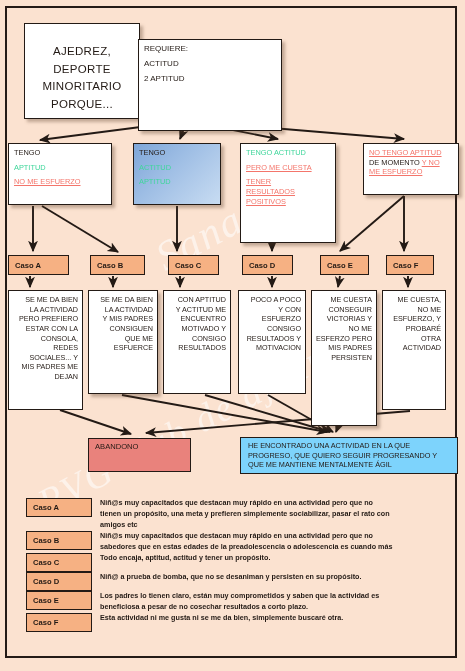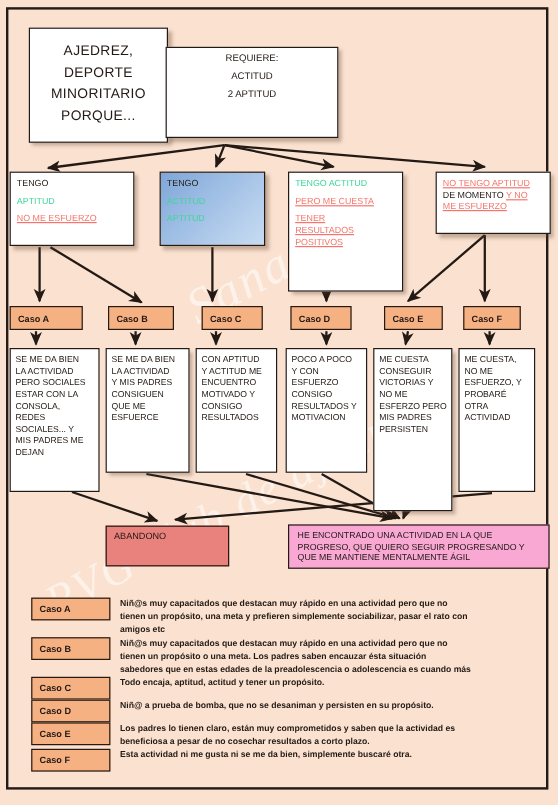--- a/index.html
+++ b/index.html
@@ -21,25 +21,25 @@
   .wm1{left:150px;top:200px;}
   .wm2{left:20px;top:400px;font-size:38px;}
   svg#wires{position:absolute;left:0;top:0;width:465px;height:671px;pointer-events:none;}
   .box{position:absolute;box-sizing:border-box;background:#ffffff;
     border:1.5px solid #231a15;padding:4px 5px;overflow:hidden;}
   .shadow{box-shadow:3px 3px 3px rgba(90,60,40,.35);}
   .ln{display:block;line-height:1.18;white-space:nowrap;}
   .sp{height:5px;}
   
   #title-box{left:24px;top:23px;width:116px;height:96px;
-    display:flex;flex-direction:column;align-items:center;justify-content:center;
+    display:flex;flex-direction:column;align-items:center;justify-content:flex-end;
     font-size:11.5px;color:#231a15;letter-spacing:.3px;}
   #title-box .ln{text-align:center;line-height:1.55;}
   
-  #req-box{left:138px;top:39px;width:144px;height:76px;font-size:8px;color:#231a15;text-align:center;}
+  #req-box{left:138px;top:39px;width:144px;height:92px;font-size:8px;color:#231a15;}
   #req-box .ln{line-height:1.25;}
   
   .r2{top:143px;font-size:7.4px;}
   #b-a{left:8px;width:104px;height:62px;}
   #b-b{left:133px;width:88px;height:62px;
        background:linear-gradient(135deg,#7ea6d8 0%,#9dbde4 40%,#c8dcf2 100%);
        border-color:#231a15;}
   #b-c{left:240px;width:96px;height:100px;}
   #b-d{left:363px;width:96px;height:52px;}
   .r2 .ln{line-height:1.3;}
@@ -52,34 +52,34 @@
         font-size:7.6px;font-weight:bold;color:#231a15;
         display:flex;align-items:center;padding-left:6px;}
   #c-a{left:8px;width:61px;}
   #c-b{left:90px;width:55px;}
   #c-c{left:168px;width:51px;}
   #c-d{left:242px;width:51px;}
   #c-e{left:320px;width:49px;}
   #c-f{left:386px;width:48px;}
   
   .r3{position:absolute;top:290px;background:#fff;border:1.5px solid #231a15;
-      box-sizing:border-box;padding:4px 4px;font-size:7.2px;color:#231a15;}
+      box-sizing:border-box;padding:4px 4px;font-size:7.2px;color:#231a15;text-align:right;}
   .r3 .ln{line-height:1.34;}
   #d-a{left:8px;width:75px;height:120px;}
   #d-b{left:88px;width:70px;height:104px;}
   #d-c{left:163px;width:68px;height:104px;}
   #d-d{left:238px;width:68px;height:104px;}
   #d-e{left:311px;width:66px;height:136px;}
   #d-f{left:382px;width:64px;height:120px;}
   
   #abandono{position:absolute;left:88px;top:438px;width:103px;height:34px;
       background:#E9827C;border:1.5px solid #231a15;box-sizing:border-box;
       font-size:7.6px;color:#231a15;padding:4px 0 0 6px;}
   #exito{position:absolute;left:240px;top:437px;width:218px;height:37px;
-      background:#f9a8d4;border:1.5px solid #231a15;box-sizing:border-box;
+      background:#7dd3fc;border:1.5px solid #231a15;box-sizing:border-box;
       font-size:7.3px;color:#231a15;padding:3px 0 0 7px;}
   #exito .ln{line-height:1.32;}
   
   #legend{position:absolute;left:26px;top:498px;width:410px;}
   .lrow{position:relative;display:flex;align-items:flex-start;}
   .ltag{flex:0 0 66px;background:#F6B183;border:1.2px solid #231a15;
         box-sizing:border-box;height:19px;font-size:7.6px;font-weight:bold;
         color:#231a15;display:flex;align-items:center;padding-left:6px;}
   .ltxt{flex:1;padding-left:8px;font-size:7.2px;color:#231a15;font-weight:bold;}
   .ltxt .ln{line-height:1.52;}
@@ -189,21 +189,21 @@
   <div class="caso" id="c-a">Caso A</div>
   <div class="caso" id="c-b">Caso B</div>
   <div class="caso" id="c-c">Caso C</div>
   <div class="caso" id="c-d">Caso D</div>
   <div class="caso" id="c-e">Caso E</div>
   <div class="caso" id="c-f">Caso F</div>
 
   <div class="r3" id="d-a">
     <span class="ln">SE ME DA BIEN</span>
     <span class="ln">LA ACTIVIDAD</span>
-    <span class="ln">PERO SOCIALES</span>
+    <span class="ln">PERO PREFIERO</span>
     <span class="ln">ESTAR CON LA</span>
     <span class="ln">CONSOLA,</span>
     <span class="ln">REDES</span>
     <span class="ln">SOCIALES... Y</span>
     <span class="ln">MIS PADRES ME</span>
     <span class="ln">DEJAN</span>
   </div>
 
   <div class="r3 shadow" id="d-b">
     <span class="ln">SE ME DA BIEN</span>
@@ -269,21 +269,20 @@
         <span class="ln">Niñ@s muy capacitados  que destacan muy rápido en una actividad pero que no</span>
         <span class="ln">tienen un propósito, una meta y prefieren simplemente sociabilizar, pasar el rato con</span>
         <span class="ln">amigos  etc</span>
       </div>
     </div>
 
     <div class="lrow">
       <div class="ltag">Caso B</div>
       <div class="ltxt">
         <span class="ln">Niñ@s muy capacitados   que destacan muy rápido en una actividad pero que no</span>
-        <span class="ln">tienen un propósito o una meta. Los padres saben encauzar ésta situación</span>
         <span class="ln">sabedores que en estas edades de la preadolescencia o adolescencia es cuando más</span>
       </div>
     </div>
 
     <div class="lrow">
       <div class="ltag">Caso C</div>
       <div class="ltxt">
         <span class="ln">Todo encaja, aptitud,  actitud y tener un propósito.</span>
       </div>
     </div>

